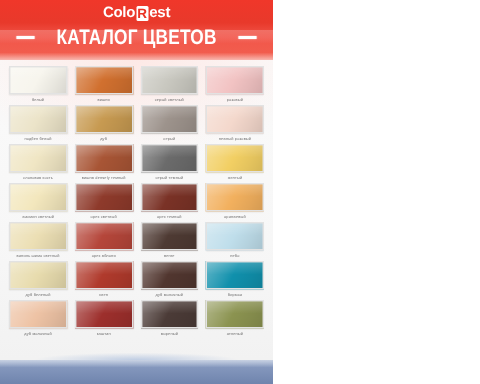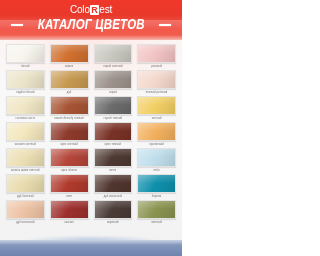--- a/index.html
+++ b/index.html
@@ -33,35 +33,35 @@
     pointer-events:none;
   }
 
   
   #logo{
     position:absolute; top:3px; left:0; width:182px;
     text-align:center; white-space:nowrap;
     line-height:11px;
   }
   .logo-part{
-    font-size:10px; font-weight:normal; color:#ffffff;
+    font-size:10px; font-weight:bold; color:#ffffff;
     letter-spacing:-.2px; vertical-align:middle;
   }
   .logo-box{
     display:inline-block; vertical-align:middle;
     background:#ffffff; color:#ea3324;
     font-size:9px; font-weight:bold;
     padding:0 1px; margin:0 .5px;
     border-radius:1px; line-height:10px;
   }
 
   
   #title-row{
     position:absolute; top:17px; left:0; width:182px;
-    display:flex; align-items:center; justify-content:center; gap:3px;font-style:italic;
+    display:flex; align-items:center; justify-content:center; gap:3px;
   }
   .dash{
     width:12px; height:2px; background:#ffffff; flex:none;
     box-shadow:0 0 1px rgba(255,255,255,.8);
   }
   #catalog-title{
     font-size:14px; font-weight:bold; color:#ffffff;
     letter-spacing:.2px; line-height:15px;
     transform:scaleX(.82); transform-origin:center;
     white-space:nowrap;

